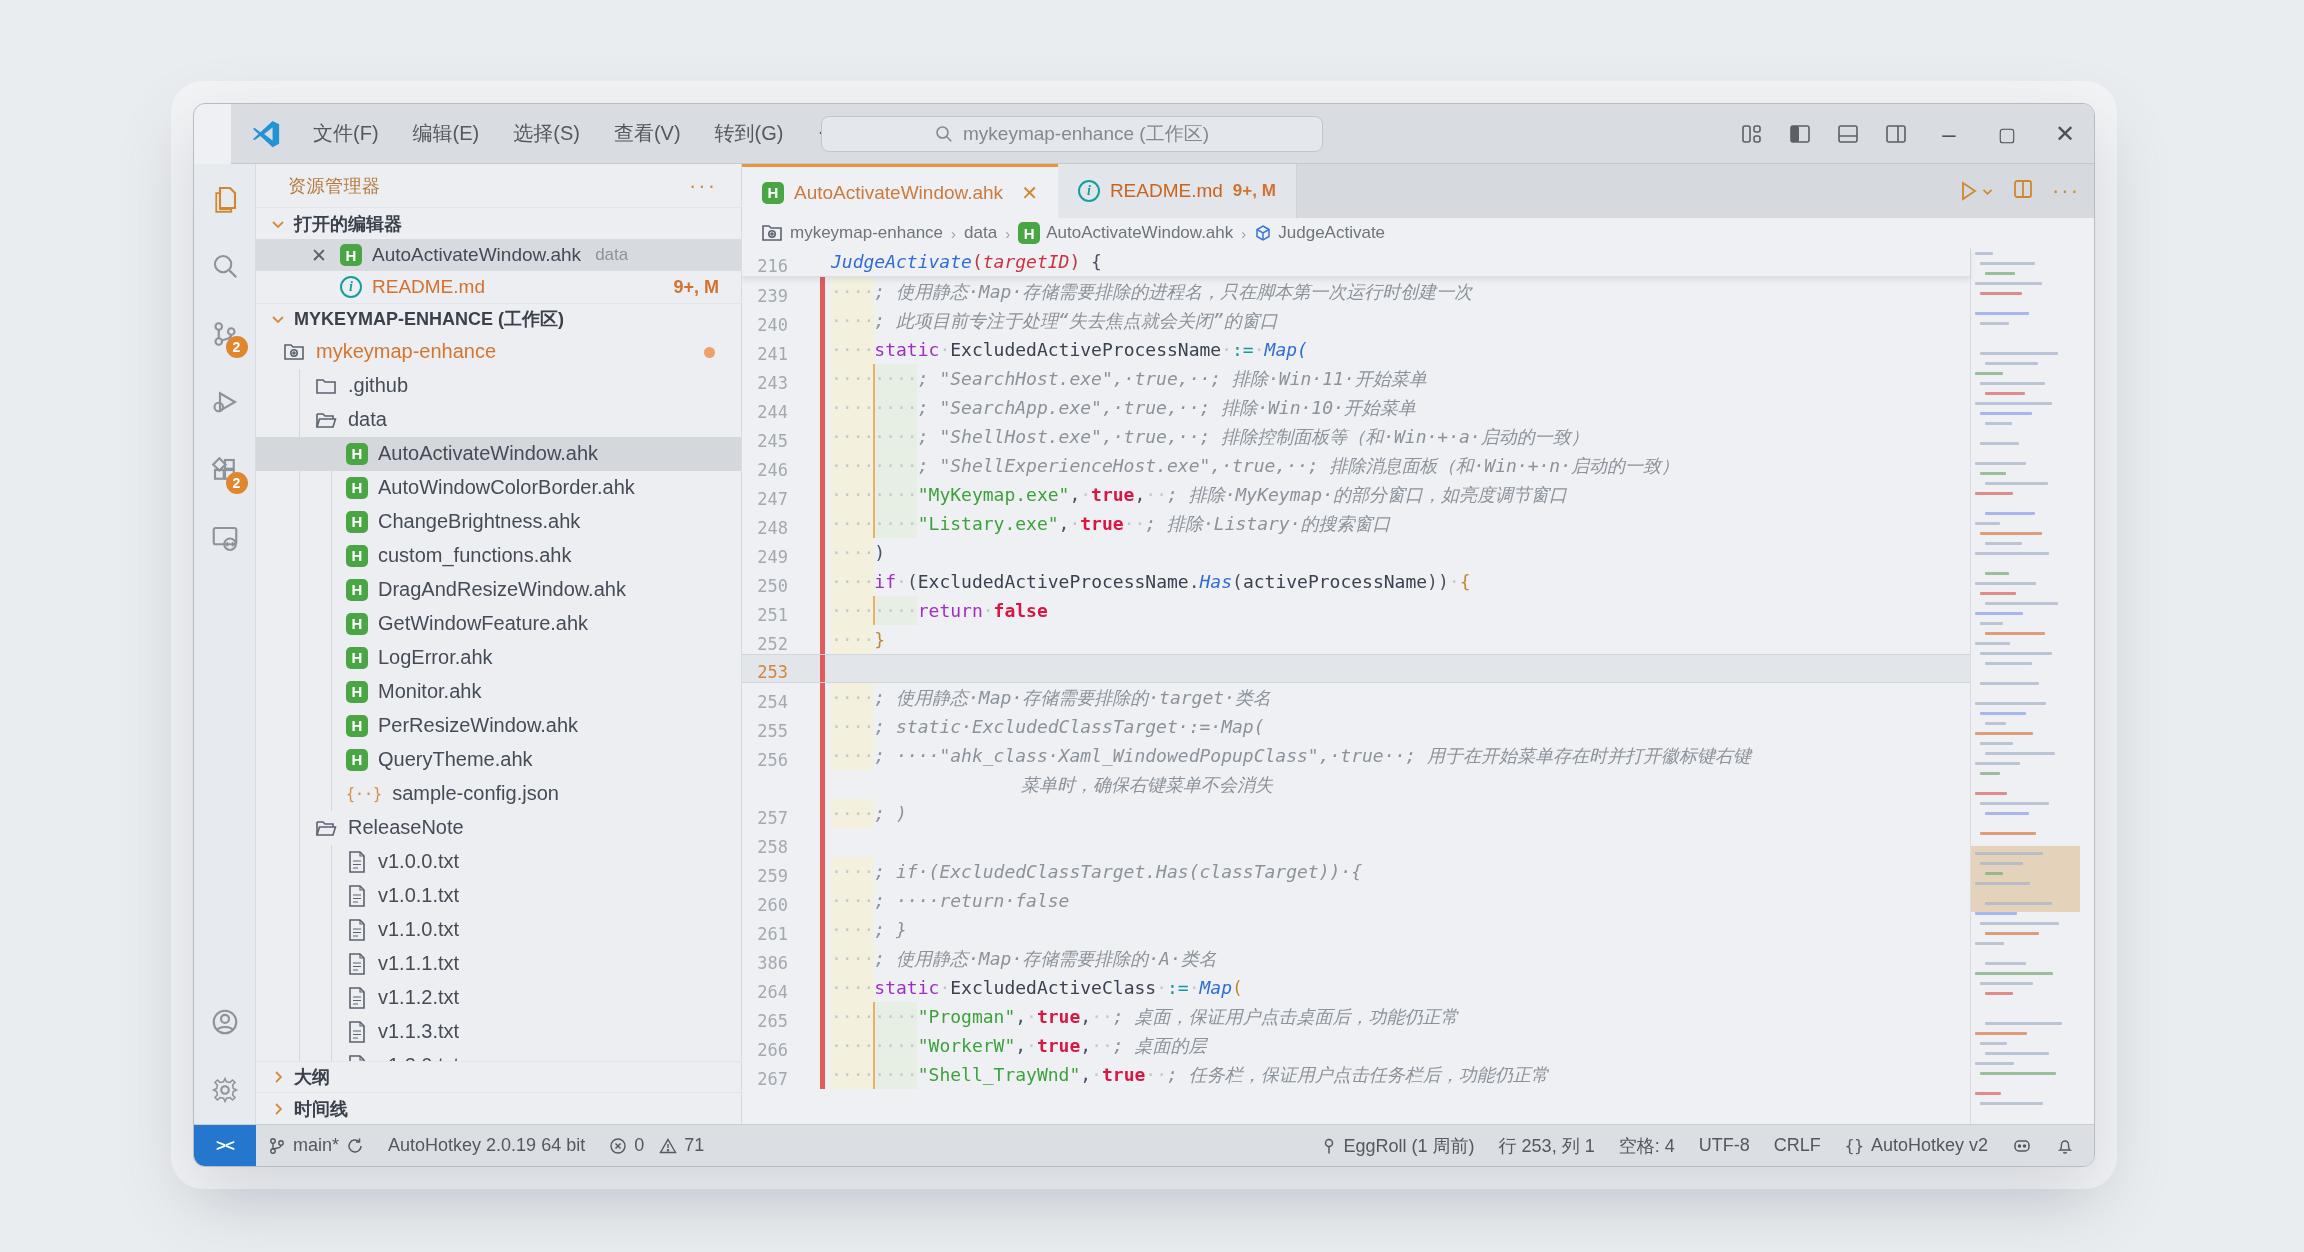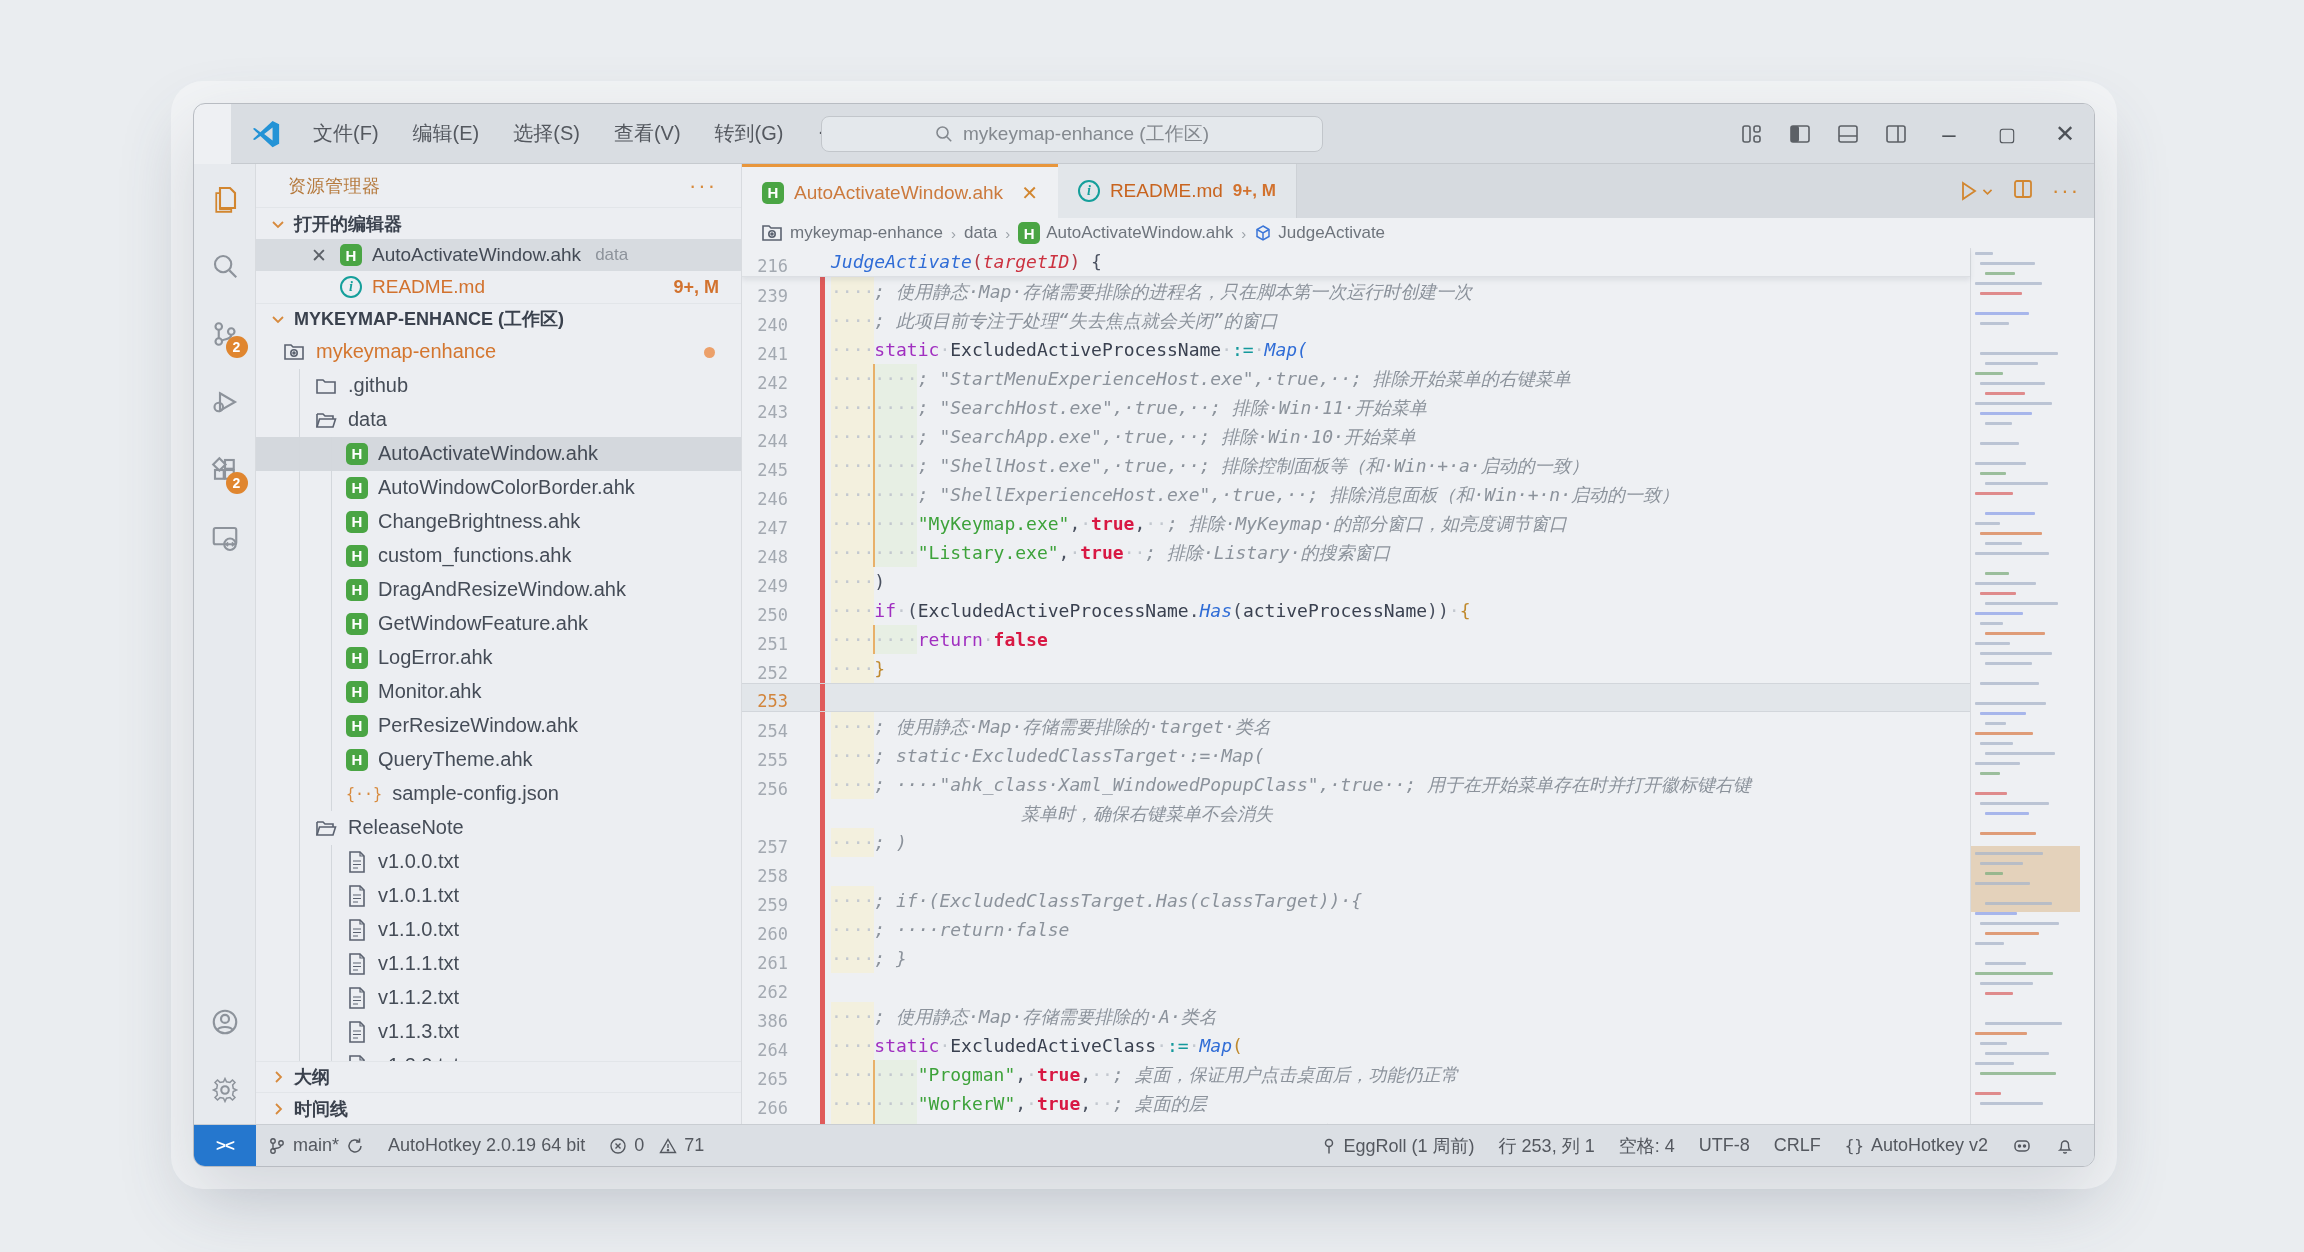--- a/index.html
+++ b/index.html
@@ -532,42 +532,40 @@
               </svg>
               <span>JudgeActivate</span>
             </span>
           </div>
         <div class="codearea">
           <div class="codelines" id="codelines">
               <div class="cl sticky"><span class="num">216</span><span class="glyph"></span><span class="rbar"></span><span class="gap"></span><span class="ct"><span class="tok-fn ctx">JudgeActivate</span><span class="tok-pr ctx">(</span><span class="tok-pi ctx">targetID</span><span class="tok-pr ctx">)</span><span class="tok-pl ctx"> {</span></span></div>
               <div class="cl changed"><span class="num">239</span><span class="glyph"></span><span class="rbar"></span><span class="gap"></span><span class="ct"><span class="strip cream"></span><span class="tok-ws ctx">····</span><span class="tok-cm ctx">; 使用静态·Map·存储需要排除的进程名，只在脚本第一次运行时创建一次</span></span></div>
               <div class="cl changed"><span class="num">240</span><span class="glyph"></span><span class="rbar"></span><span class="gap"></span><span class="ct"><span class="strip cream"></span><span class="tok-ws ctx">····</span><span class="tok-cm ctx">; 此项目前专注于处理“失去焦点就会关闭”的窗口</span></span></div>
               <div class="cl changed"><span class="num">241</span><span class="glyph"></span><span class="rbar"></span><span class="gap"></span><span class="ct"><span class="strip cream"></span><span class="tok-ws ctx">····</span><span class="tok-kw ctx">static</span><span class="tok-ws ctx">·</span><span class="tok-vr ctx">ExcludedActiveProcessName</span><span class="tok-ws ctx">·</span><span class="tok-op ctx">:=</span><span class="tok-ws ctx">·</span><span class="tok-fn ctx">Map(</span></span></div>
-              <div class="cl changed"><span class="num">242</span><span class="glyph"></span><span class="rbar"></span><span class="gap"></span><span class="ct"><span class="strip cream"></span><span class="strip green"></span><span class="strip guide"></span><span class="tok-ws ctx">········</span><span class="tok-cm ctx">; "StartMenuExperienceHost.exe",·true,··; 排除开始菜单的右键菜单</span></span></div>
               <div class="cl changed"><span class="num">243</span><span class="glyph"></span><span class="rbar"></span><span class="gap"></span><span class="ct"><span class="strip cream"></span><span class="strip green"></span><span class="strip guide"></span><span class="tok-ws ctx">········</span><span class="tok-cm ctx">; "SearchHost.exe",·true,··; 排除·Win·11·开始菜单</span></span></div>
               <div class="cl changed"><span class="num">244</span><span class="glyph"></span><span class="rbar"></span><span class="gap"></span><span class="ct"><span class="strip cream"></span><span class="strip green"></span><span class="strip guide"></span><span class="tok-ws ctx">········</span><span class="tok-cm ctx">; "SearchApp.exe",·true,··; 排除·Win·10·开始菜单</span></span></div>
               <div class="cl changed"><span class="num">245</span><span class="glyph"></span><span class="rbar"></span><span class="gap"></span><span class="ct"><span class="strip cream"></span><span class="strip green"></span><span class="strip guide"></span><span class="tok-ws ctx">········</span><span class="tok-cm ctx">; "ShellHost.exe",·true,··; 排除控制面板等（和·Win·+·a·启动的一致）</span></span></div>
               <div class="cl changed"><span class="num">246</span><span class="glyph"></span><span class="rbar"></span><span class="gap"></span><span class="ct"><span class="strip cream"></span><span class="strip green"></span><span class="strip guide"></span><span class="tok-ws ctx">········</span><span class="tok-cm ctx">; "ShellExperienceHost.exe",·true,··; 排除消息面板（和·Win·+·n·启动的一致）</span></span></div>
               <div class="cl changed"><span class="num">247</span><span class="glyph"></span><span class="rbar"></span><span class="gap"></span><span class="ct"><span class="strip cream"></span><span class="strip green"></span><span class="strip guide"></span><span class="tok-ws ctx">········</span><span class="tok-st ctx">"MyKeymap.exe"</span><span class="tok-pl ctx">,</span><span class="tok-ws ctx">·</span><span class="tok-bo ctx">true</span><span class="tok-pl ctx">,</span><span class="tok-ws ctx">··</span><span class="tok-cm ctx">; 排除·MyKeymap·的部分窗口，如亮度调节窗口</span></span></div>
               <div class="cl changed"><span class="num">248</span><span class="glyph"></span><span class="rbar"></span><span class="gap"></span><span class="ct"><span class="strip cream"></span><span class="strip green"></span><span class="strip guide"></span><span class="tok-ws ctx">········</span><span class="tok-st ctx">"Listary.exe"</span><span class="tok-pl ctx">,</span><span class="tok-ws ctx">·</span><span class="tok-bo ctx">true</span><span class="tok-ws ctx">··</span><span class="tok-cm ctx">; 排除·Listary·的搜索窗口</span></span></div>
               <div class="cl changed"><span class="num">249</span><span class="glyph"></span><span class="rbar"></span><span class="gap"></span><span class="ct"><span class="strip cream"></span><span class="tok-ws ctx">····</span><span class="tok-pl ctx">)</span></span></div>
               <div class="cl changed"><span class="num">250</span><span class="glyph"></span><span class="rbar"></span><span class="gap"></span><span class="ct"><span class="strip cream"></span><span class="tok-ws ctx">····</span><span class="tok-kw ctx">if</span><span class="tok-ws ctx">·</span><span class="tok-pl ctx">(</span><span class="tok-vr ctx">ExcludedActiveProcessName</span><span class="tok-pl ctx">.</span><span class="tok-fn ctx">Has</span><span class="tok-pl ctx">(</span><span class="tok-vr ctx">activeProcessName</span><span class="tok-pl ctx">))</span><span class="tok-ws ctx">·</span><span class="tok-gd ctx">{</span></span></div>
               <div class="cl changed"><span class="num">251</span><span class="glyph"></span><span class="rbar"></span><span class="gap"></span><span class="ct"><span class="strip cream"></span><span class="strip green"></span><span class="strip guide"></span><span class="tok-ws ctx">········</span><span class="tok-kw ctx">return</span><span class="tok-ws ctx">·</span><span class="tok-bo ctx">false</span></span></div>
               <div class="cl changed"><span class="num">252</span><span class="glyph"></span><span class="rbar"></span><span class="gap"></span><span class="ct"><span class="strip cream"></span><span class="tok-ws ctx">····</span><span class="tok-gd ctx">}</span></span></div>
               <div class="cl changed current"><span class="num">253</span><span class="glyph"></span><span class="rbar"></span><span class="gap"></span><span class="ct"></span></div>
               <div class="cl changed"><span class="num">254</span><span class="glyph"></span><span class="rbar"></span><span class="gap"></span><span class="ct"><span class="strip cream"></span><span class="tok-ws ctx">····</span><span class="tok-cm ctx">; 使用静态·Map·存储需要排除的·target·类名</span></span></div>
               <div class="cl changed"><span class="num">255</span><span class="glyph"></span><span class="rbar"></span><span class="gap"></span><span class="ct"><span class="strip cream"></span><span class="tok-ws ctx">····</span><span class="tok-cm ctx">; static·ExcludedClassTarget·:=·Map(</span></span></div>
               <div class="cl changed"><span class="num">256</span><span class="glyph"></span><span class="rbar"></span><span class="gap"></span><span class="ct"><span class="strip cream"></span><span class="tok-ws ctx">····</span><span class="tok-cm ctx">; ····"ahk_class·Xaml_WindowedPopupClass",·true··; 用于在开始菜单存在时并打开徽标键右键</span></span></div>
               <div class="cl changed"><span class="num"></span><span class="glyph"></span><span class="rbar"></span><span class="gap"></span><span class="ct" style="padding-left:190px"><span class="tok-cm ctx">菜单时，确保右键菜单不会消失</span></span></div>
               <div class="cl changed"><span class="num">257</span><span class="glyph"></span><span class="rbar"></span><span class="gap"></span><span class="ct"><span class="strip cream"></span><span class="tok-ws ctx">····</span><span class="tok-cm ctx">; )</span></span></div>
               <div class="cl changed"><span class="num">258</span><span class="glyph"></span><span class="rbar"></span><span class="gap"></span><span class="ct"></span></div>
               <div class="cl changed"><span class="num">259</span><span class="glyph"></span><span class="rbar"></span><span class="gap"></span><span class="ct"><span class="strip cream"></span><span class="tok-ws ctx">····</span><span class="tok-cm ctx">; if·(ExcludedClassTarget.Has(classTarget))·{</span></span></div>
               <div class="cl changed"><span class="num">260</span><span class="glyph"></span><span class="rbar"></span><span class="gap"></span><span class="ct"><span class="strip cream"></span><span class="tok-ws ctx">····</span><span class="tok-cm ctx">; ····return·false</span></span></div>
               <div class="cl changed"><span class="num">261</span><span class="glyph"></span><span class="rbar"></span><span class="gap"></span><span class="ct"><span class="strip cream"></span><span class="tok-ws ctx">····</span><span class="tok-cm ctx">; }</span></span></div>
-              <div class="cl changed"><span class="num">262</span><span class="glyph"></span><span class="rbar"></span><span class="gap"></span><span class="ct"></span></div>
               <div class="cl changed"><span class="num">386</span><span class="glyph"></span><span class="rbar"></span><span class="gap"></span><span class="ct"><span class="strip cream"></span><span class="tok-ws ctx">····</span><span class="tok-cm ctx">; 使用静态·Map·存储需要排除的·A·类名</span></span></div>
               <div class="cl changed"><span class="num">264</span><span class="glyph"></span><span class="rbar"></span><span class="gap"></span><span class="ct"><span class="strip cream"></span><span class="tok-ws ctx">····</span><span class="tok-kw ctx">static</span><span class="tok-ws ctx">·</span><span class="tok-vr ctx">ExcludedActiveClass</span><span class="tok-ws ctx">·</span><span class="tok-op ctx">:=</span><span class="tok-ws ctx">·</span><span class="tok-fn ctx">Map</span><span class="tok-gd ctx">(</span></span></div>
               <div class="cl changed"><span class="num">265</span><span class="glyph"></span><span class="rbar"></span><span class="gap"></span><span class="ct"><span class="strip cream"></span><span class="strip green"></span><span class="strip guide"></span><span class="tok-ws ctx">········</span><span class="tok-st ctx">"Progman"</span><span class="tok-pl ctx">,</span><span class="tok-ws ctx">·</span><span class="tok-bo ctx">true</span><span class="tok-pl ctx">,</span><span class="tok-ws ctx">··</span><span class="tok-cm ctx">; 桌面，保证用户点击桌面后，功能仍正常</span></span></div>
               <div class="cl changed"><span class="num">266</span><span class="glyph"></span><span class="rbar"></span><span class="gap"></span><span class="ct"><span class="strip cream"></span><span class="strip green"></span><span class="strip guide"></span><span class="tok-ws ctx">········</span><span class="tok-st ctx">"WorkerW"</span><span class="tok-pl ctx">,</span><span class="tok-ws ctx">·</span><span class="tok-bo ctx">true</span><span class="tok-pl ctx">,</span><span class="tok-ws ctx">··</span><span class="tok-cm ctx">; 桌面的层</span></span></div>
               <div class="cl changed"><span class="num">267</span><span class="glyph"></span><span class="rbar"></span><span class="gap"></span><span class="ct"><span class="strip cream"></span><span class="strip green"></span><span class="strip guide"></span><span class="tok-ws ctx">········</span><span class="tok-st ctx">"Shell_TrayWnd"</span><span class="tok-pl ctx">,</span><span class="tok-ws ctx">·</span><span class="tok-bo ctx">true</span><span class="tok-ws ctx">··</span><span class="tok-cm ctx">; 任务栏，保证用户点击任务栏后，功能仍正常</span></span></div>
             </div>
           <div class="minimap" id="minimap">
               <div class="mm-view"></div>
               <div class="mm-bar" style="top: 4px; left: 4px; width: 18px; background: rgb(169, 182, 201); opacity: 0.75;"></div>
               <div class="mm-bar" style="top: 14px; left: 9px; width: 55px; background: rgb(169, 182, 201); opacity: 0.75;"></div>

